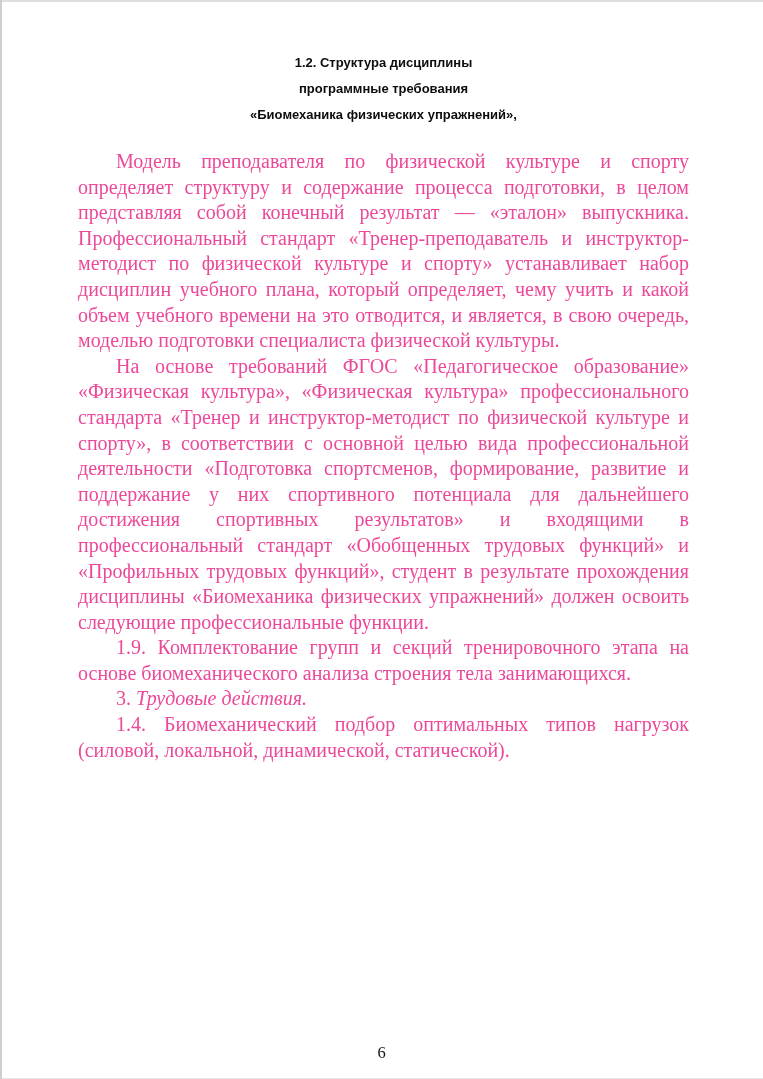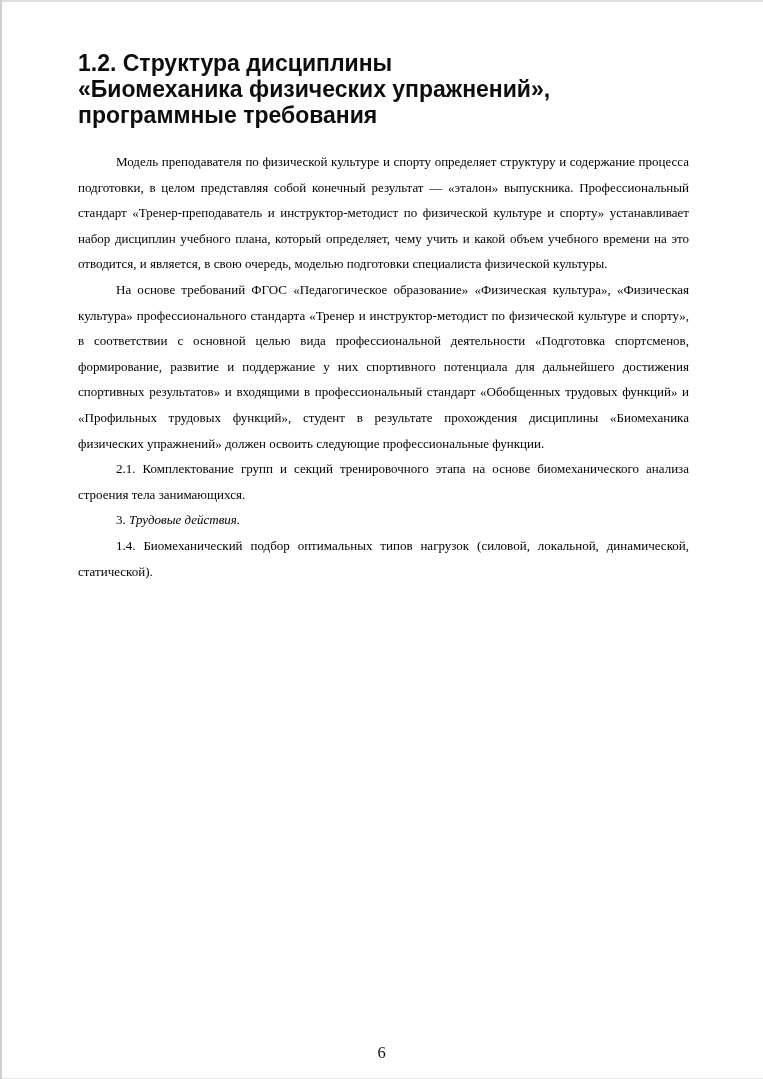--- a/index.html
+++ b/index.html
@@ -18,33 +18,34 @@
     overflow: hidden;
     color: #111111;
   }
   .content {
     box-sizing: border-box;
     padding: 50px 74px 0 78px;
   }
   .title {
     font-family: "Liberation Sans", sans-serif;
     font-weight: bold;
-    font-size: 23px;
+    font-size: 13px;
     line-height: 26px;
+    text-align: center;
     color: #0d0d0d;
     margin-bottom: 21px;
   }
   .title .title-line {
     display: block;
   }
   .body-text {
     font-family: "Liberation Serif", serif;
-    font-size: 13px;
+    font-size: 20px;
     line-height: 25.6px;
-    color: #000000;
+    color: #ec4899;
   }
   .para {
     margin: 0;
     text-align: justify;
     text-indent: 38px;
     hyphens: auto;
     -webkit-hyphens: auto;
   }
   .run.italic {
     font-style: italic;
@@ -62,28 +63,28 @@
     color: #141414;
   }
 </style>
 </head>
 <body>
 
 <div class="page">
   <div class="content">
     <header class="title">
       <span class="title-line">1.2. Структура дисциплины</span>
+      <span class="title-line">программные требования</span>
       <span class="title-line">«Биомеханика физических упражнений»,</span>
-      <span class="title-line">программные требования</span>
     </header>
     <main class="body-text">
 
     <p class="para"><span class="run">Модель преподавателя по физической культуре и спорту определяет структуру и содержание процесса подготовки, в целом представляя собой конечный результат — «эталон» выпускника. Профессиональный стандарт «Тренер-преподаватель и инструктор-методист по физической культуре и спорту» устанавливает набор дисциплин учебного плана, который определяет, чему учить и какой объем учебного времени на это отводится, и является, в свою очередь, моделью подготовки специалиста физической культуры.</span></p>
         <p class="para"><span class="run">На основе требований ФГОС «Педагогическое образование» «Физическая культура», «Физическая культура» профессионального стандарта «Тренер и инструктор-методист по физической культуре и спорту», в соответствии с основной целью вида профессиональной деятельности «Подготовка спортсменов, формирование, развитие и поддержание у них спортивного потенциала для дальнейшего достижения спортивных результатов» и входящими в профессиональный стандарт «Обобщенных трудовых функций» и «Профильных трудовых функций», студент в результате прохождения дисциплины «Биомеханика физических упражнений» должен освоить следующие профессиональные функции.</span></p>
-        <p class="para"><span class="run">2.1. Комплектование групп и секций тренировочного этапа на основе биомеханического анализа строения тела занимающихся.</span></p>
+        <p class="para"><span class="run">1.9. Комплектование групп и секций тренировочного этапа на основе биомеханического анализа строения тела занимающихся.</span></p>
         <p class="para"><span class="run">3. </span><span class="run italic">Трудовые действия.</span></p>
         <p class="para"><span class="run">1.4. Биомеханический подбор оптимальных типов нагрузок (силовой, локальной, динамической, статической).</span></p>
       </main>
   </div>
   <footer class="footer">
     <span class="pageno">6</span>
   </footer>
 </div>
 
 </body></html>

